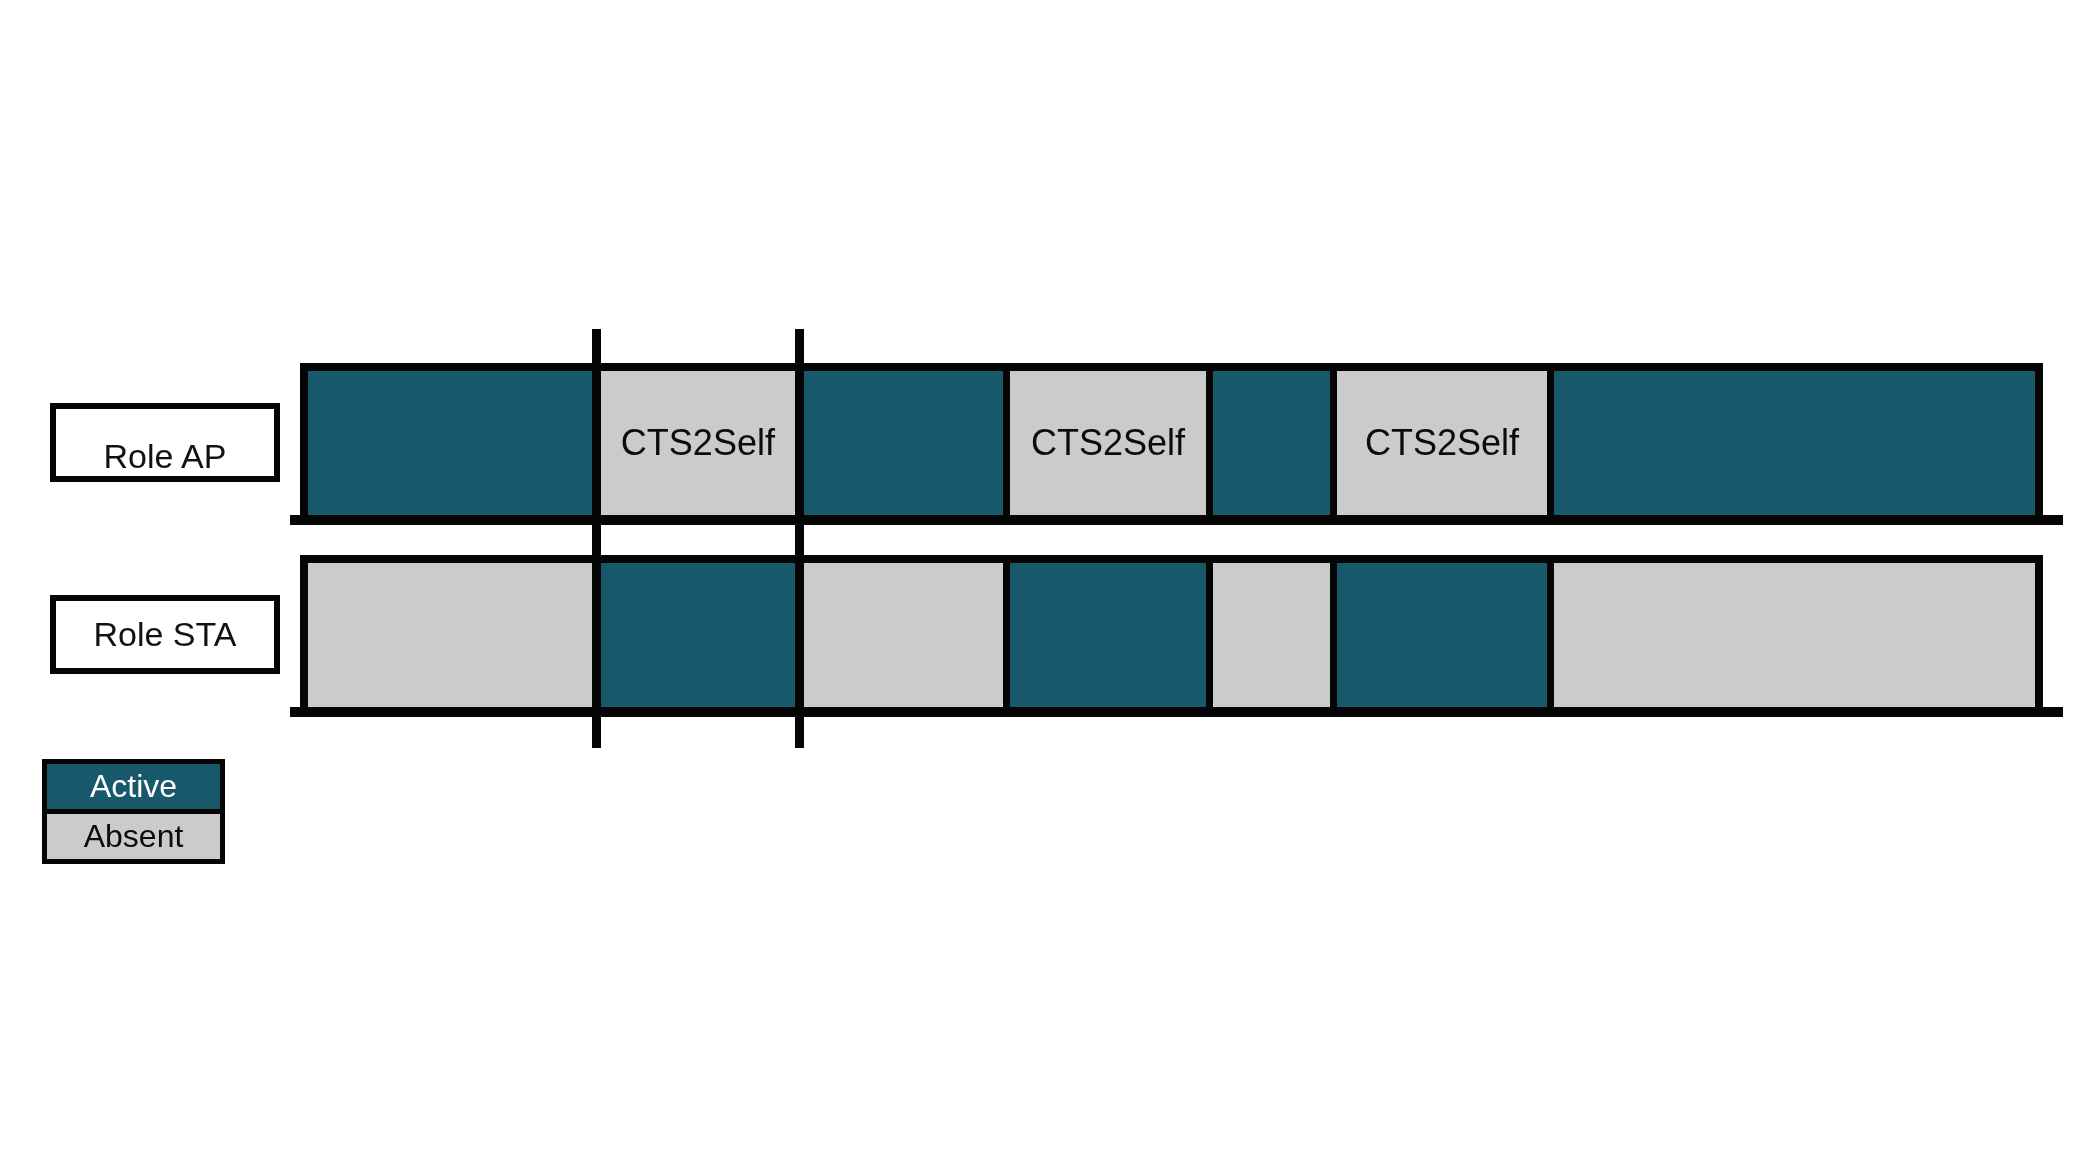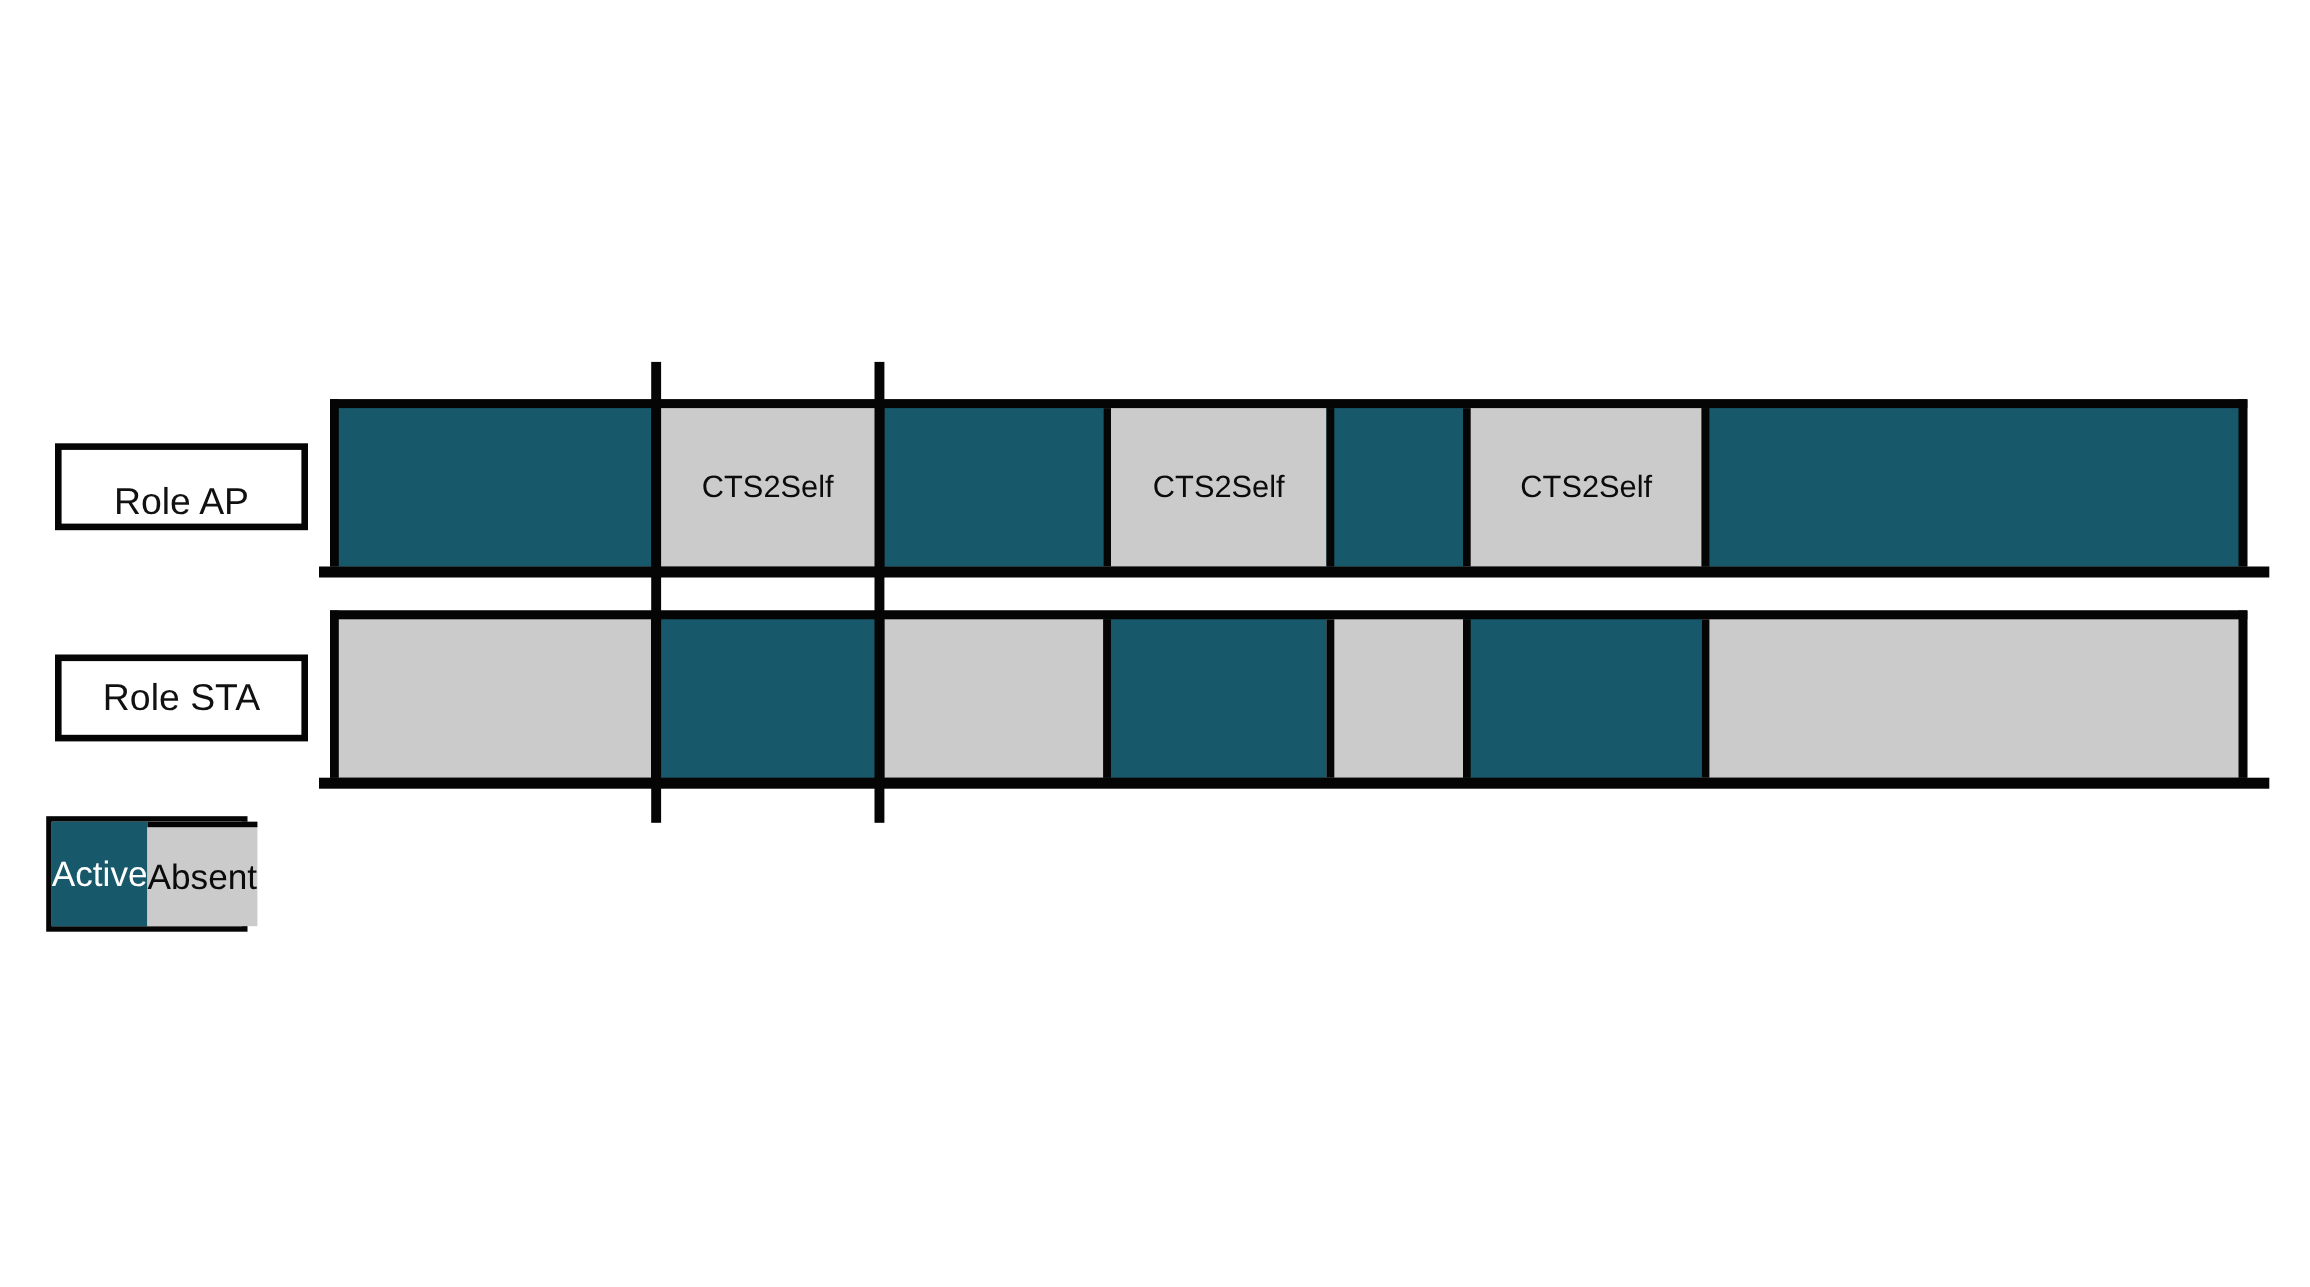--- a/index.html
+++ b/index.html
@@ -56,21 +56,21 @@
     flex-shrink: 0;
     box-sizing: border-box;
     display: flex;
     align-items: center;
     justify-content: center;
   }
   .seg + .seg { border-left: 7px solid var(--line); }
   .seg.active { background: var(--active); }
   .seg.absent { background: var(--absent); }
   .seg span {
-    font-size: 28px;
+    font-size: 36px;
     color: #0b0b0b;
     white-space: nowrap;
   }
 
   
   .baseline {
     position: absolute;
     left: 290px;
     width: 1773px;
     height: 10px;
@@ -85,27 +85,27 @@
     top: 329px;
     height: 419px;
     width: 9px;
     background: var(--line);
   }
 
   
   .legend {
     position: absolute;
     left: 42px;
-    top: 742px;
+    top: 759px;
     width: 183px;
     height: 105px;
     border: 5px solid var(--line);
     box-sizing: border-box;
     display: flex;
-    flex-direction: row;
+    flex-direction: column;
   }
   .legend-item {
     flex: 1 1 0;
     display: flex;
     align-items: center;
     justify-content: center;
     font-size: 32px;
     box-sizing: border-box;
   }
   .legend-item + .legend-item { border-top: 5px solid var(--line); }

